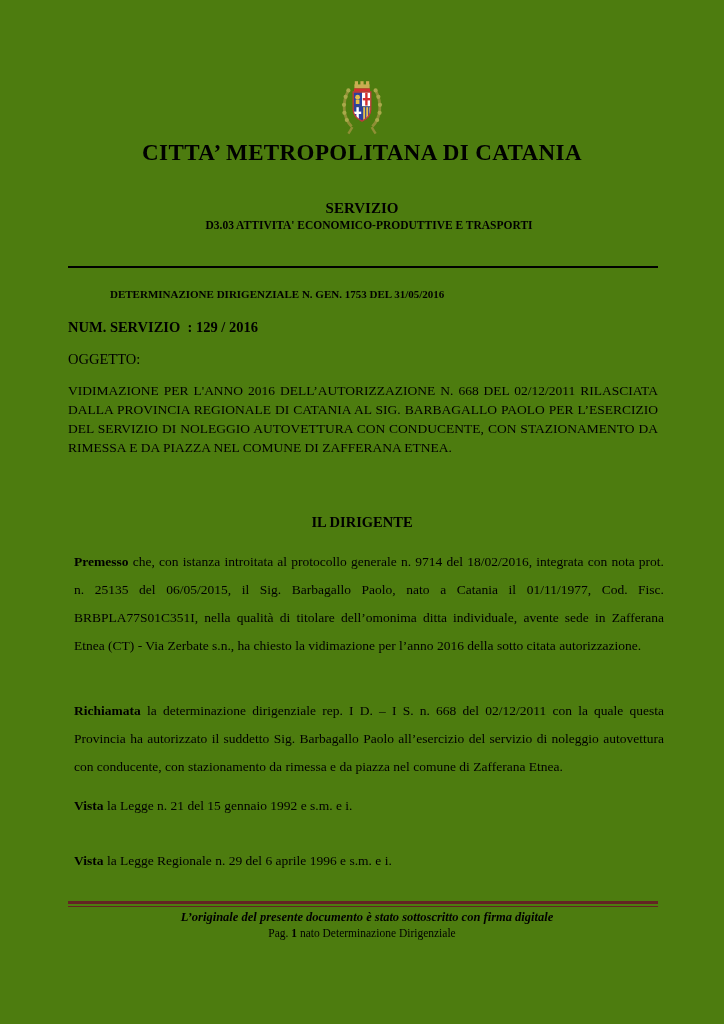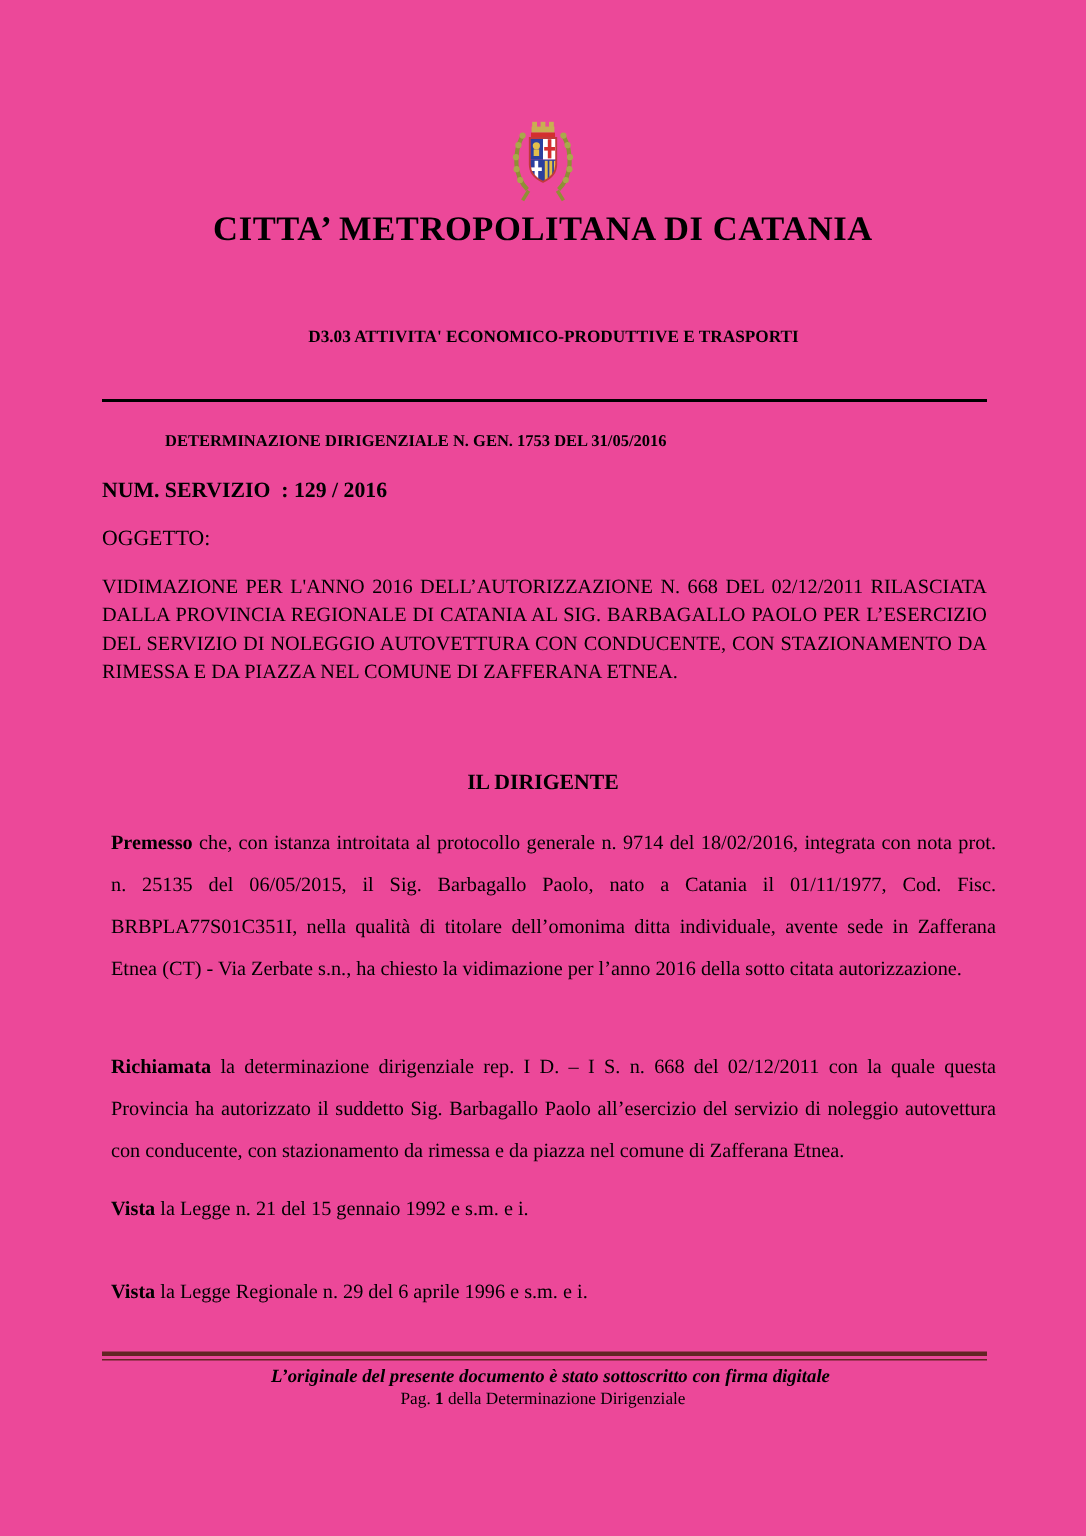--- a/index.html
+++ b/index.html
@@ -1,20 +1,20 @@
 <!DOCTYPE html>
 <html lang="it"><head>
 <meta charset="utf-8">
 <style>
   html,body { margin:0; padding:0; background:#e8e8e8; }
   .page {
     position:relative;
     width:724px; height:1024px;
     margin:0 auto;
-    background:#ec4899;
+    background:#4d7c0f;
     font-family:"Liberation Serif","DejaVu Serif",serif;
     color:#000;
     overflow:hidden;
   }
   .crest {
     position:absolute; top:80px; left:50%; transform:translateX(-50%);
     width:48px; height:56px;
   }
   .title {
     position:absolute; top:140px; left:0; right:0;
@@ -137,20 +137,21 @@
         <rect x="31.5" y="34" width="2.4" height="17" fill="#e3bf4a"></rect>
         <rect x="35.3" y="34" width="2.4" height="17" fill="#e3bf4a"></rect>
         <rect x="39.1" y="34" width="2.4" height="17" fill="#e3bf4a"></rect>
       </g>
       <path d="M19,15 h22 v22 q0,9.5 -11,14.5 q-11,-5 -11,-14.5 z" fill="none" stroke="#c03a3a" stroke-width="1.6"></path>
     </svg>
   </div>
 
   <h1 class="title">CITTA’ METROPOLITANA DI CATANIA</h1>
 
+  <div class="servizio">SERVIZIO</div>
   <div class="servizio-sub">D3.03 ATTIVITA' ECONOMICO-PRODUTTIVE E TRASPORTI</div>
 
   <div class="rule"></div>
 
   <div class="det-title">DETERMINAZIONE DIRIGENZIALE N. GEN. 1753 DEL 31/05/2016</div>
   <div class="num-line">NUM. SERVIZIO  : 129 / 2016</div>
   <div class="oggetto-label">OGGETTO:</div>
   <p class="oggetto-text">VIDIMAZIONE PER L'ANNO 2016 DELL’AUTORIZZAZIONE N. 668 DEL 02/12/2011 RILASCIATA DALLA PROVINCIA REGIONALE DI CATANIA AL SIG. BARBAGALLO PAOLO PER L’ESERCIZIO DEL SERVIZIO DI NOLEGGIO AUTOVETTURA CON CONDUCENTE, CON STAZIONAMENTO DA RIMESSA E DA PIAZZA NEL COMUNE DI ZAFFERANA ETNEA.</p>
 
   <div class="dirigente">IL DIRIGENTE</div>
@@ -158,15 +159,15 @@
   <p class="para para-1"><span class="lead">Premesso</span><span> che, con istanza introitata al protocollo generale n. 9714 del 18/02/2016, integrata con nota prot. n. 25135 del 06/05/2015, il Sig. Barbagallo Paolo, nato a Catania il 01/11/1977, Cod. Fisc. BRBPLA77S01C351I, nella qualità di titolare dell’omonima ditta individuale, avente sede in Zafferana Etnea (CT) - Via Zerbate s.n., ha chiesto la vidimazione per l’anno 2016 della sotto citata autorizzazione.</span></p>
 
   <p class="para para-2"><span class="lead">Richiamata</span><span> la determinazione dirigenziale rep. I D. – I S. n. 668 del 02/12/2011 con la quale questa Provincia ha autorizzato il suddetto Sig. Barbagallo Paolo all’esercizio del servizio di noleggio autovettura con conducente, con stazionamento da rimessa e da piazza nel comune di Zafferana Etnea.</span></p>
 
   <p class="para para-3"><span class="lead">Vista</span><span> la Legge n. 21 del 15 gennaio 1992 e s.m. e i.</span></p>
 
   <p class="para para-4"><span class="lead">Vista</span><span> la Legge Regionale n. 29 del 6 aprile 1996 e s.m. e i.</span></p>
 
   <div class="footer-rule"></div>
   <div class="footer-note">L’originale del presente documento è stato sottoscritto con firma digitale</div>
-  <div class="footer-page"><span>Pag. </span><span class="pgnum">1</span><span> della Determinazione Dirigenziale</span></div>
+  <div class="footer-page"><span>Pag. </span><span class="pgnum">1</span><span> nato Determinazione Dirigenziale</span></div>
 
 </div>
 
 </body></html>

